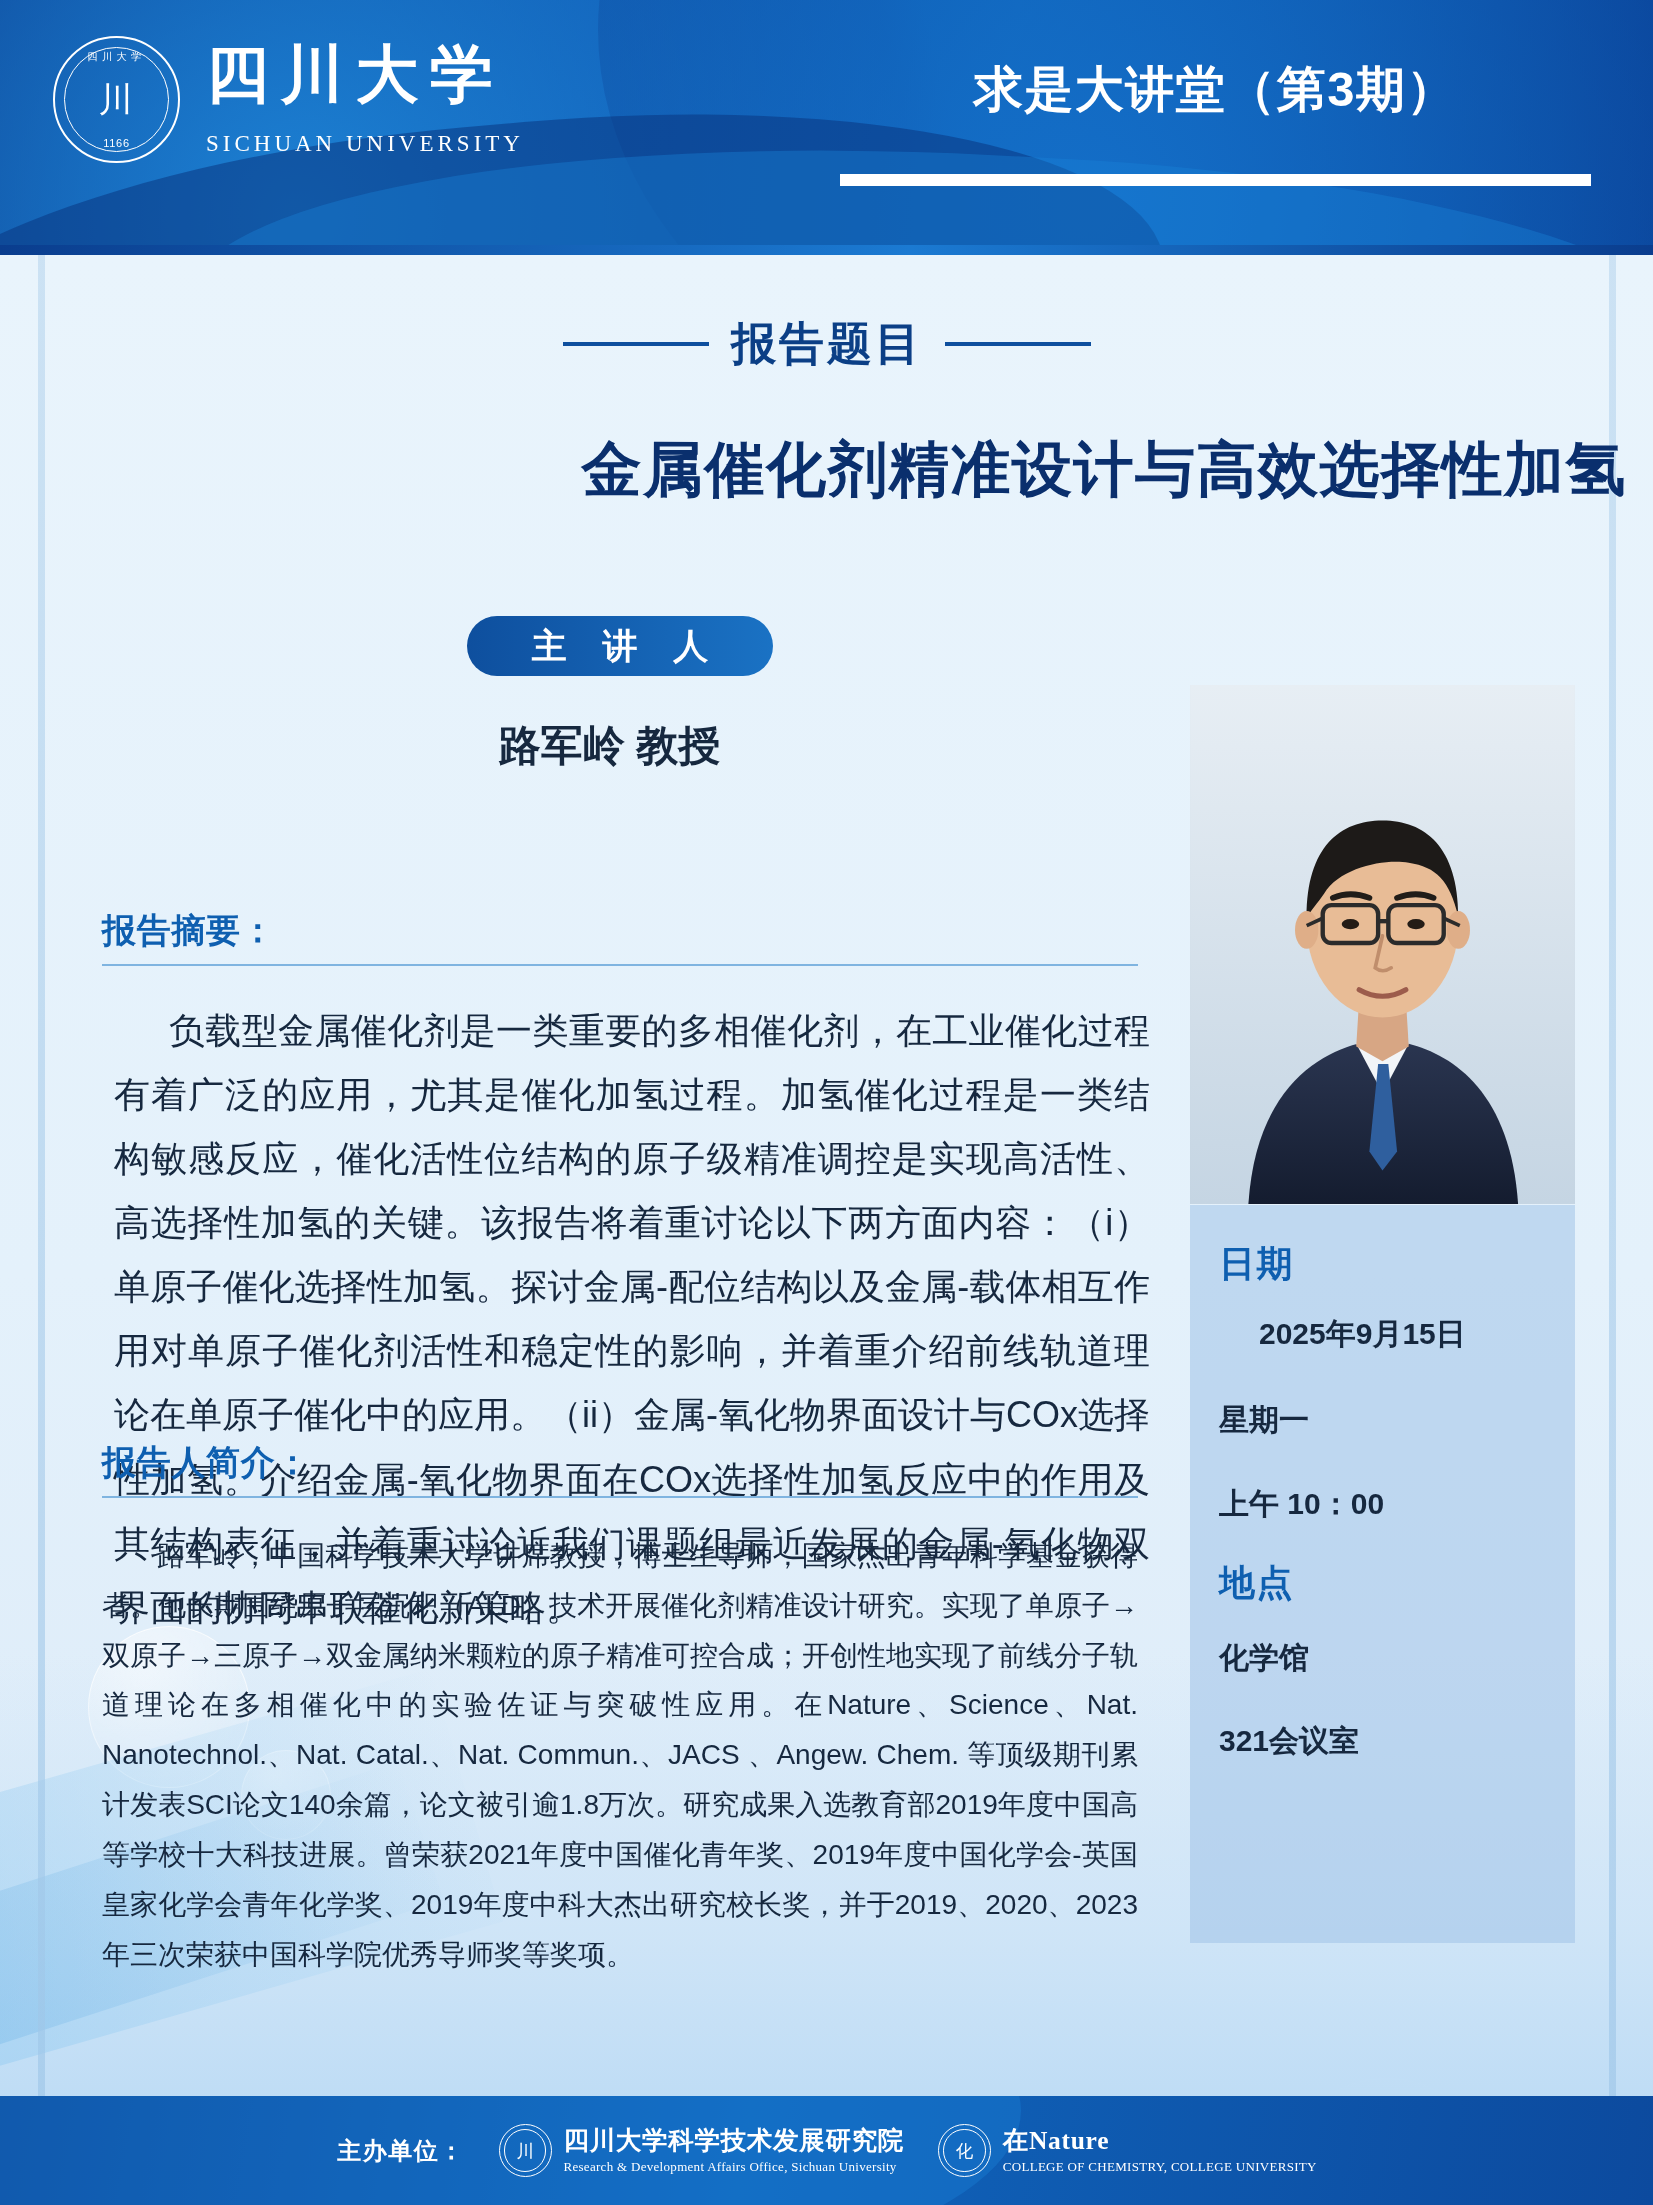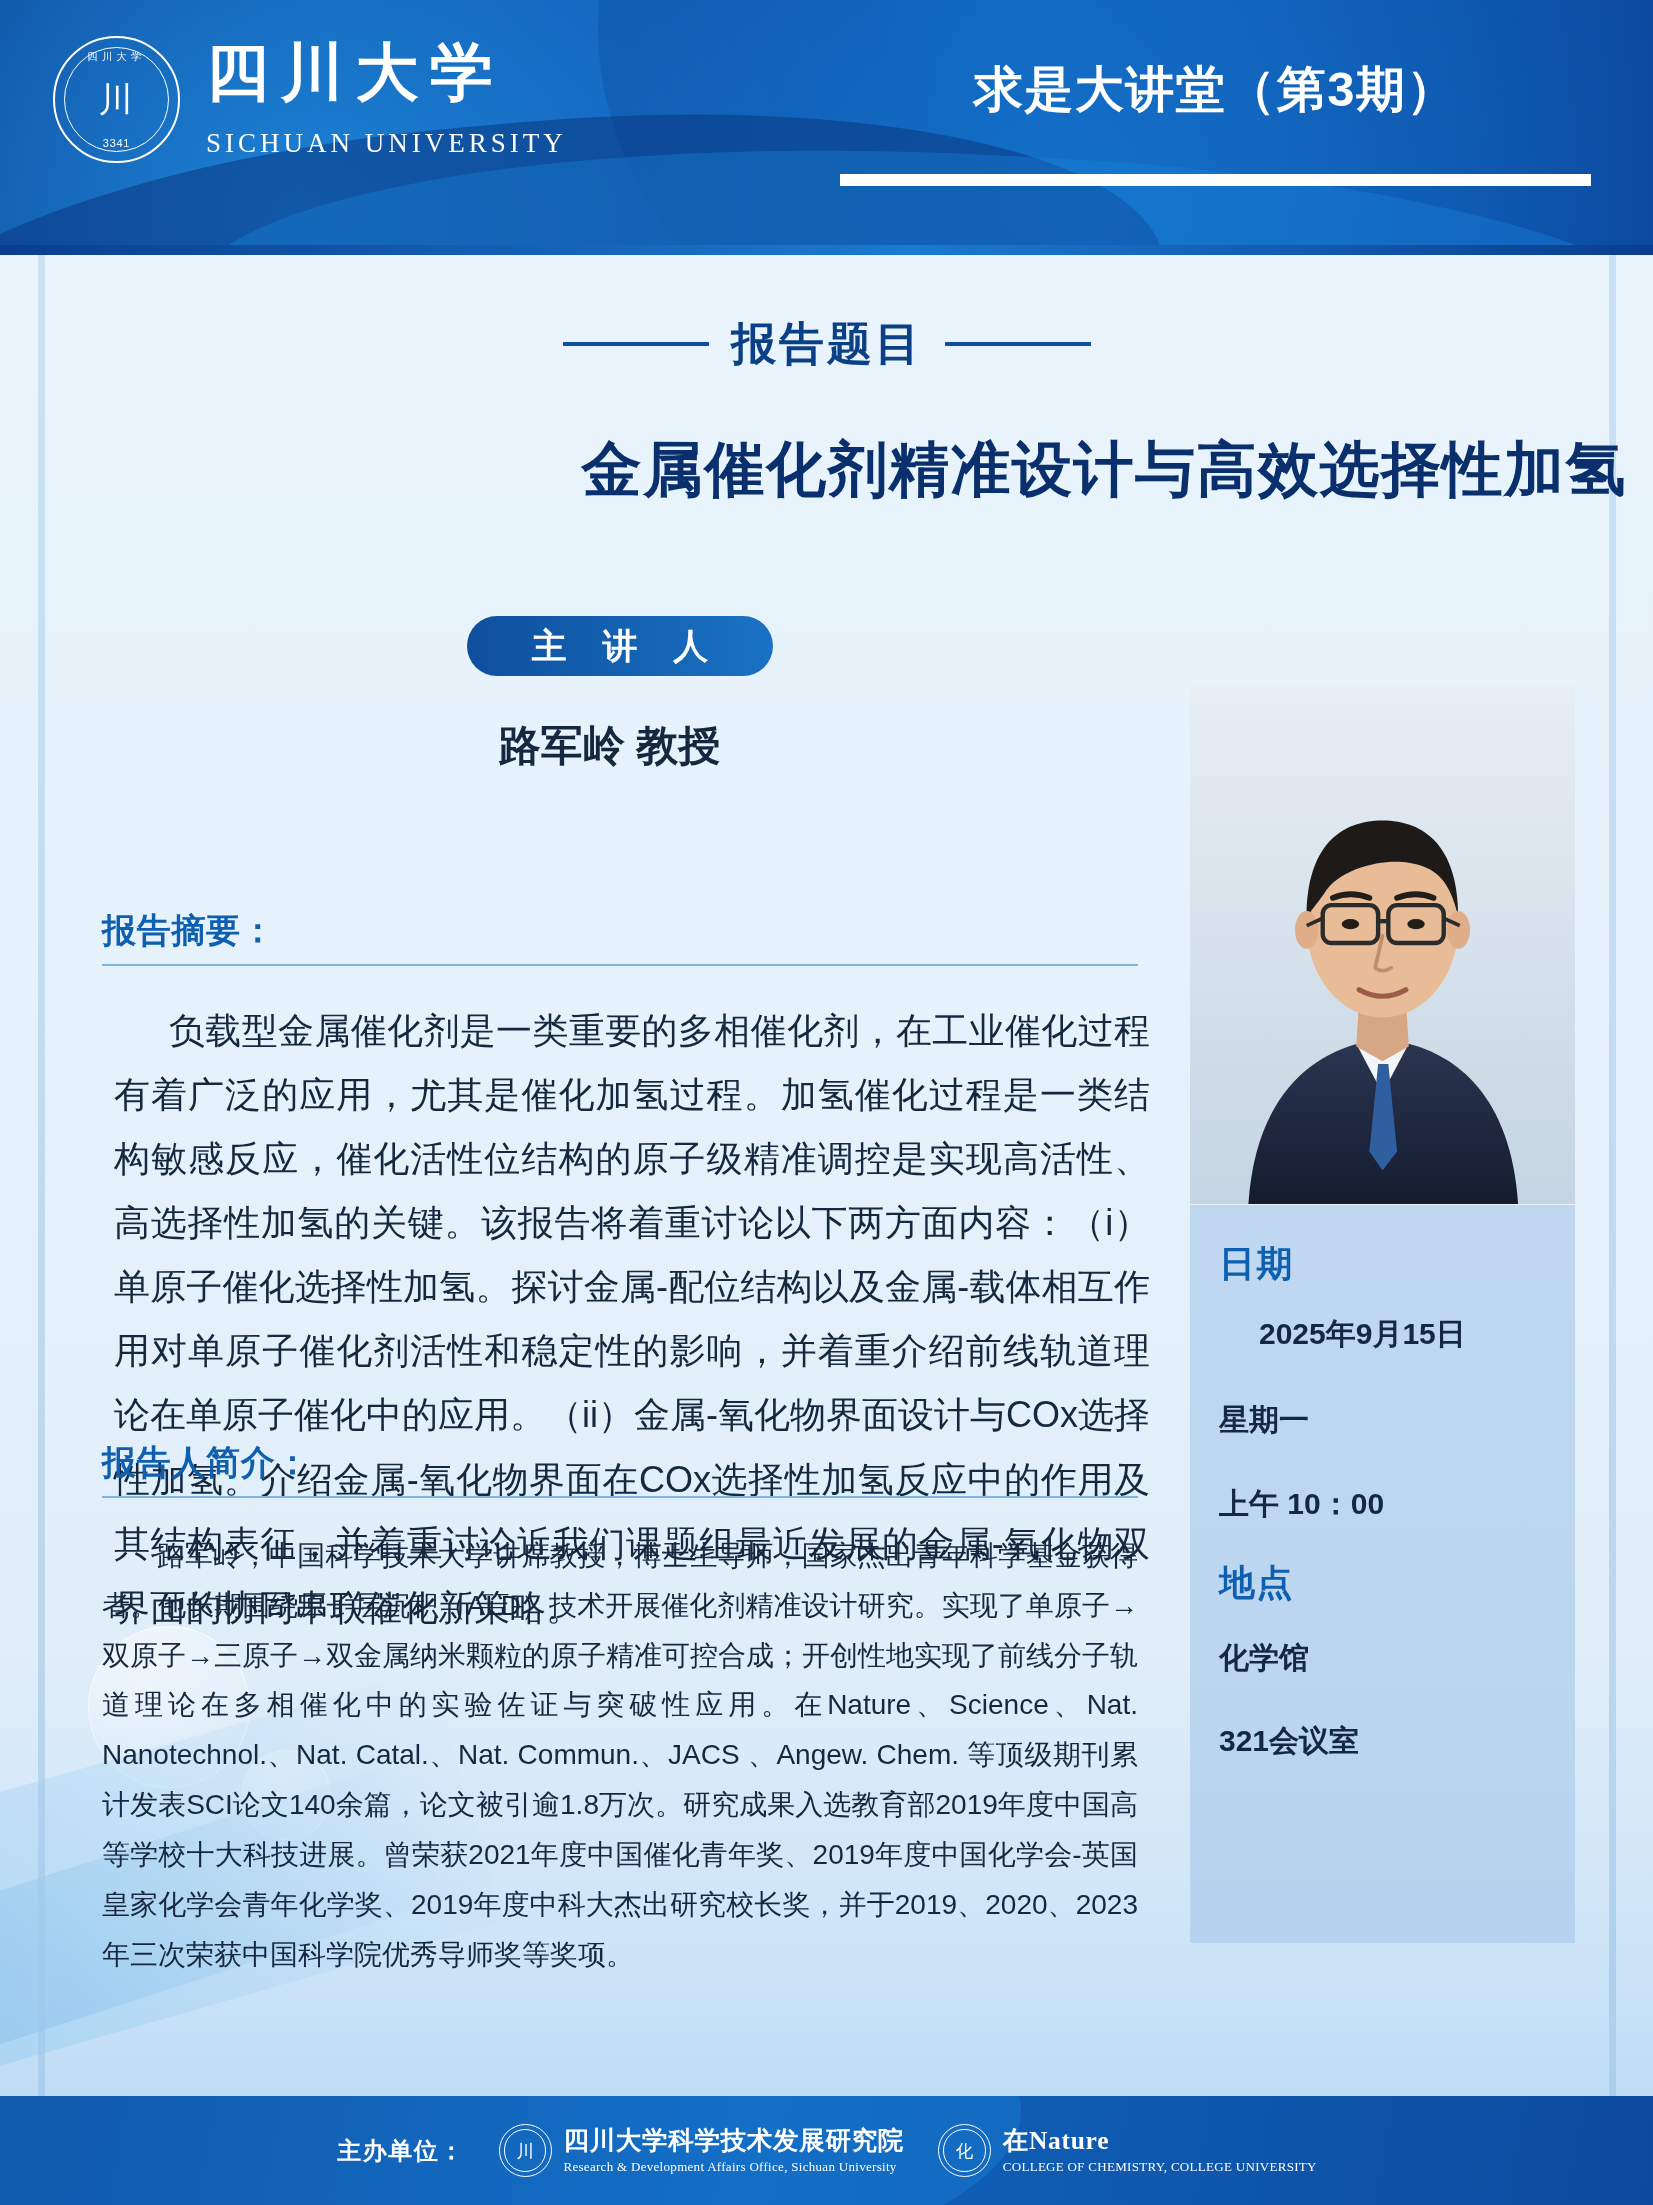--- a/index.html
+++ b/index.html
@@ -118,21 +118,21 @@
   }
   .univ-cn {
     font-family: "Liberation Serif", "DejaVu Serif", serif;
     font-size: 63px;
     font-weight: bold;
     letter-spacing: 11.7px;
     line-height: 1.05;
   }
   .univ-en {
     font-family: "Liberation Serif", "DejaVu Serif", serif;
-    font-size: 27px;
+    font-size: 23px;
     letter-spacing: 4px;
     margin-top: 22px;
   }
 
   .header-title {
     position: absolute;
     right: 63px; top: 57px;
     width: 751px;
     text-align: center;
     color: #ffffff;
@@ -422,21 +422,21 @@
   <div class="header">
     <div class="wave1"></div>
     <div class="wave2"></div>
     <div class="wave3"></div>
     <div class="wave4"></div>
 
     <div class="logo-block">
       <div class="seal">
         <div class="seal-top">四川大学</div>
         <div class="seal-center">川</div>
-        <div class="seal-year">3341</div>
+        <div class="seal-year">1166</div>
       </div>
       <div class="univ-names">
         <div class="univ-cn">四川大学</div>
         <div class="univ-en">SICHUAN UNIVERSITY</div>
       </div>
     </div>
 
     <div class="header-title">求是大讲堂（第3期）</div>
     <div class="header-underline"></div>
   </div>

